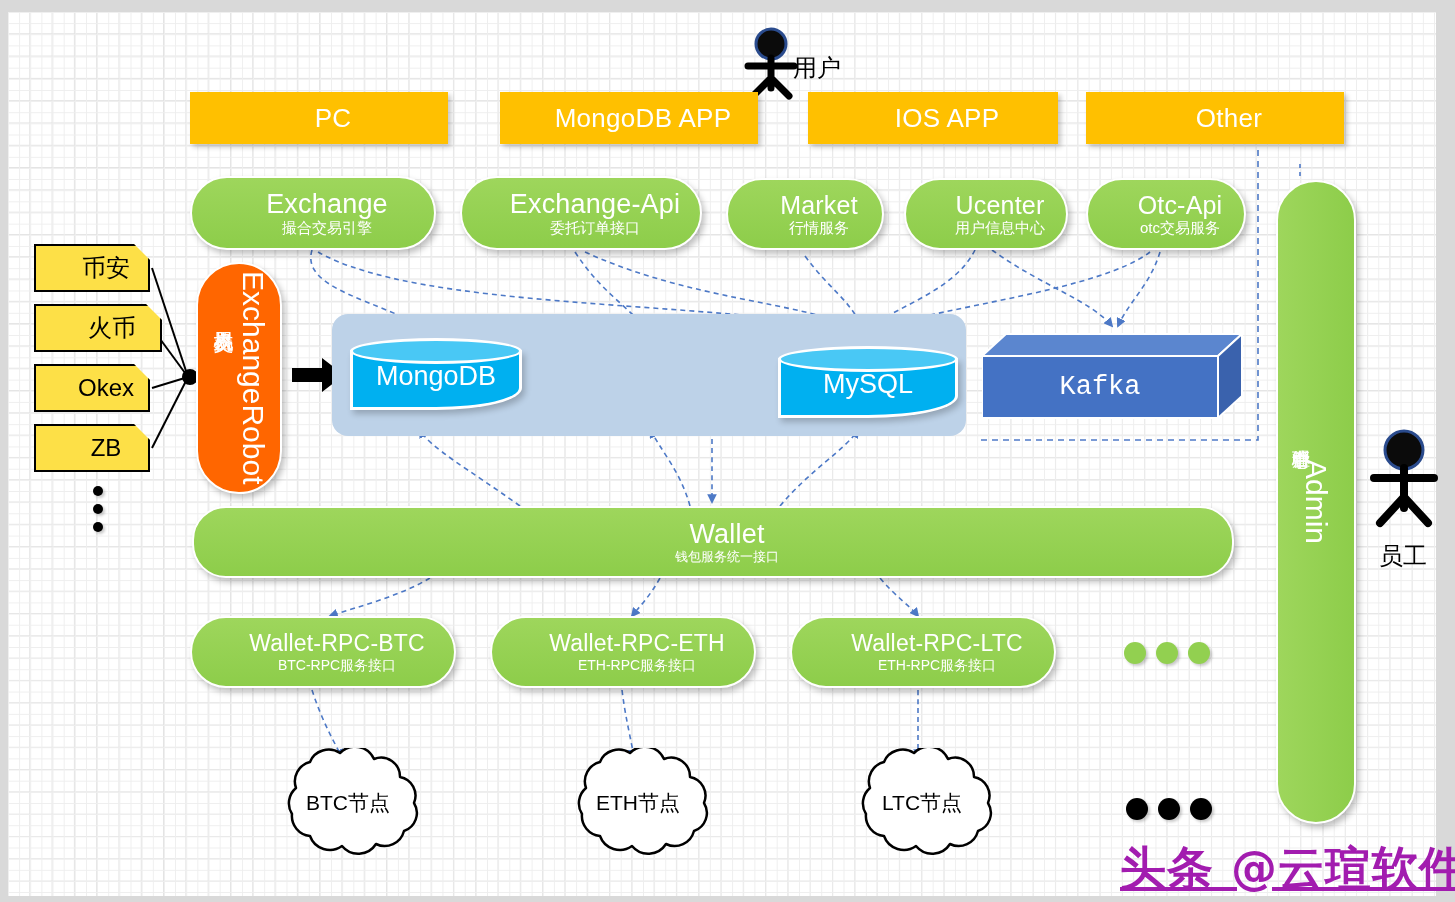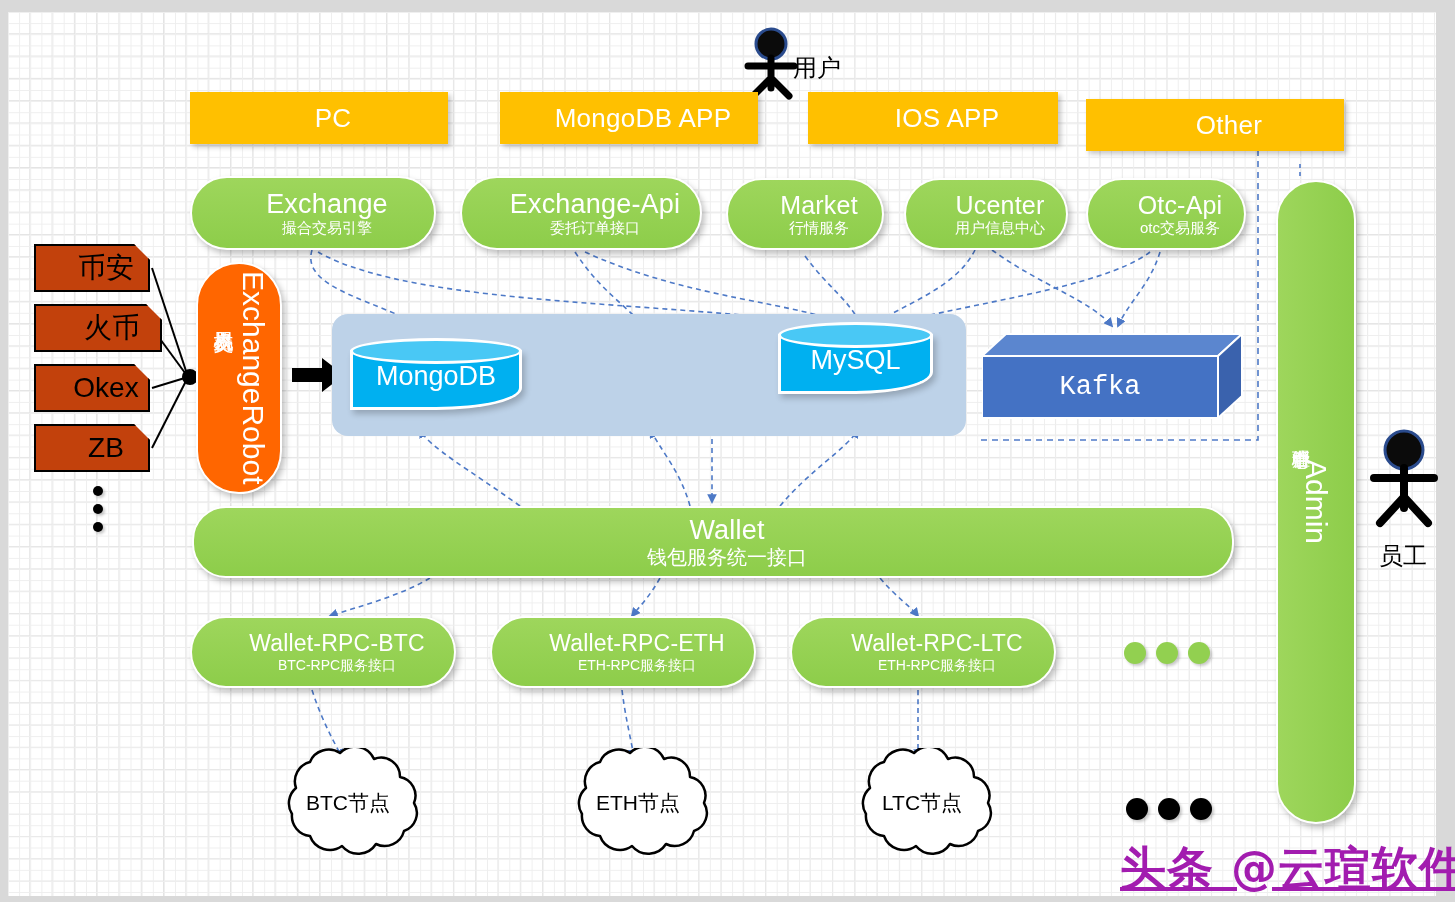--- a/index.html
+++ b/index.html
@@ -63,21 +63,21 @@
     text-align:center;
     line-height:1.05;
   }
   .svc .t1{font-size:27px;letter-spacing:.2px;}
   .svc .t2{font-size:15px;margin-top:2px;}
   .svc.small .t1{font-size:25px;}
   .svc.rpc .t1{font-size:23px;}
   .svc.rpc .t2{font-size:14px;margin-top:3px;}
   .svc.wallet{border-radius:34px;}
   .svc.wallet .t1{font-size:27px;}
-  .svc.wallet .t2{font-size:20px;}
+  .svc.wallet .t2{font-size:13px;}
 
   
   .robot{
     background:#FF6600;
     border-radius:46px;
     border:2px solid #ffffff;
     box-shadow:3px 4px 6px rgba(0,0,0,.25);
     display:flex;align-items:center;justify-content:center;
   }
   .robot .vtxt{
@@ -104,25 +104,25 @@
   }
   .adminbox .vtxt{
     writing-mode:vertical-rl;color:#ffffff;font-size:30px;white-space:nowrap;line-height:1;
   }
   .adminbox .vsub{
     writing-mode:vertical-rl;color:#ffffff;font-size:18px;white-space:nowrap;line-height:1;
   }
 
   
   .srcbox{
-    background:#c2410c;
+    background:#fde047;
     border:2px solid #000000;
     clip-path:polygon(0 0, calc(100% - 16px) 0, 100% 16px, 100% 100%, 0 100%);
     display:flex;align-items:center;justify-content:center;
-    font-size:28px;color:#000;
+    font-size:24px;color:#000;
     box-shadow:3px 3px 4px rgba(0,0,0,.25);
   }
 
   
   .dbpanel{
     background:#BDD2E8;
     border-radius:16px;
   }
   .cyl{position:absolute;}
   .cyl .body{
@@ -256,21 +256,21 @@
 
   <div class="node client" style="left:190px;top:92px;width:258px;height:52px;">
     <span>PC</span>
   </div>
   <div class="node client" style="left:500px;top:92px;width:258px;height:52px;">
     <span>MongoDB APP</span>
   </div>
   <div class="node client" style="left:808px;top:92px;width:250px;height:52px;">
     <span>IOS APP</span>
   </div>
-  <div class="node client" style="left:1086px;top:99px;width:258px;height:52px;">
+  <div class="node client" style="left:1086px;top:92px;width:258px;height:52px;">
     <span>Other</span>
   </div>
 
   <div class="node svc" style="left:190px;top:176px;width:246px;height:74px;">
     <span class="t1">Exchange</span>
     <span class="t2">撮合交易引擎</span>
   </div>
   <div class="node svc" style="left:460px;top:176px;width:242px;height:74px;">
     <span class="t1">Exchange-Api</span>
     <span class="t2">委托订单接口</span>
@@ -309,21 +309,21 @@
     <span class="vsub" style="position:absolute;left:16px;top:52px;">交易机器人</span>
   </div>
 
   <div class="node dbpanel" style="left:332px;top:314px;width:634px;height:122px;"></div>
 
   <div class="cyl" style="left:350px;top:338px;width:172px;height:72px;">
     <div class="body"></div>
     <div class="top"></div>
     <div class="lbl">MongoDB</div>
   </div>
-  <div class="cyl" style="left:778px;top:322px;width:155px;height:72px;">
+  <div class="cyl" style="left:778px;top:346px;width:180px;height:72px;">
     <div class="body"></div>
     <div class="top"></div>
     <div class="lbl">MySQL</div>
   </div>
 
   <div class="kafka" style="left:982px;top:332px;width:262px;height:92px;font-family:Liberation Mono, monospace;">
     <svg width="262" height="92" viewBox="0 0 262 92">
       <polygon points="0,24 24,2 260,2 236,24" fill="#5b86cf" stroke="#ffffff" stroke-width="2"></polygon>
       <polygon points="236,24 260,2 260,64 236,86" fill="#3a62ad" stroke="#ffffff" stroke-width="2"></polygon>
       <rect x="0" y="24" width="236" height="62" fill="#4472C4" stroke="#ffffff" stroke-width="2"></rect>

